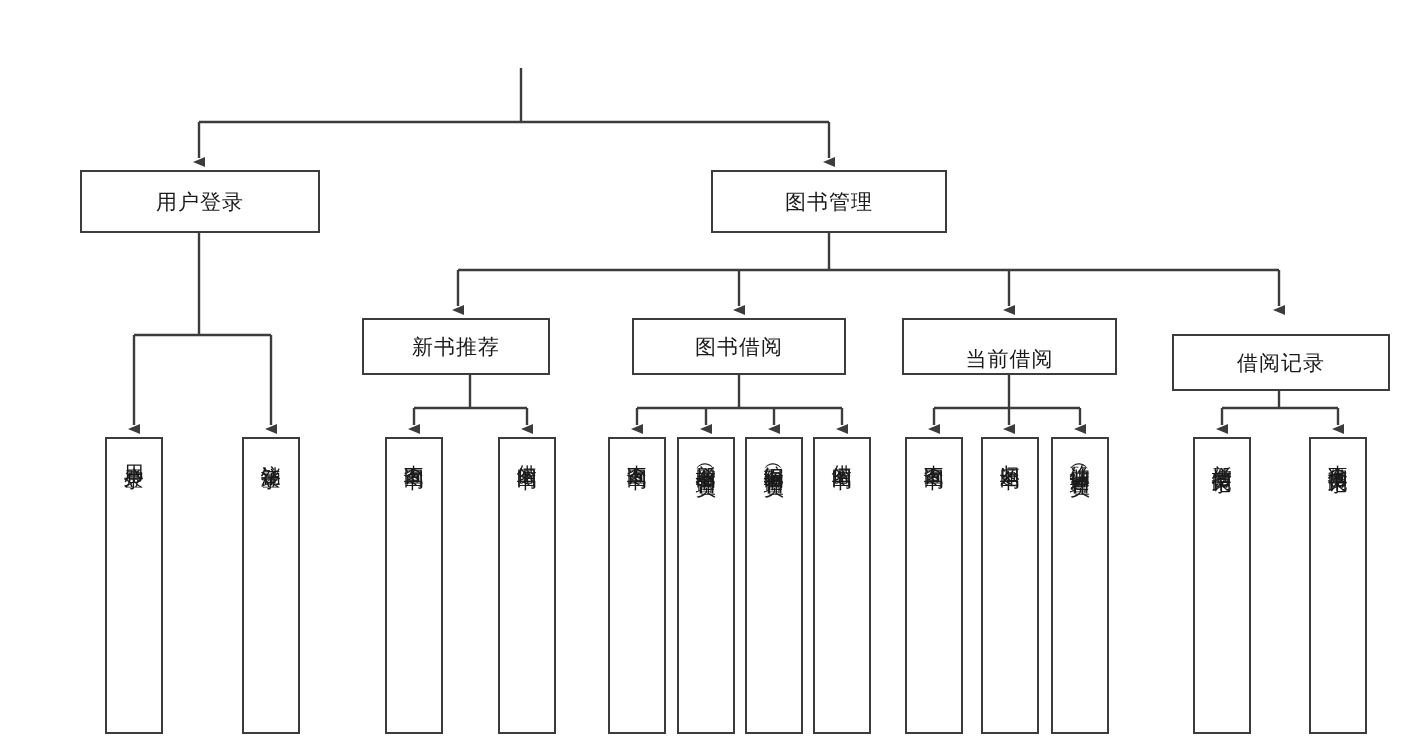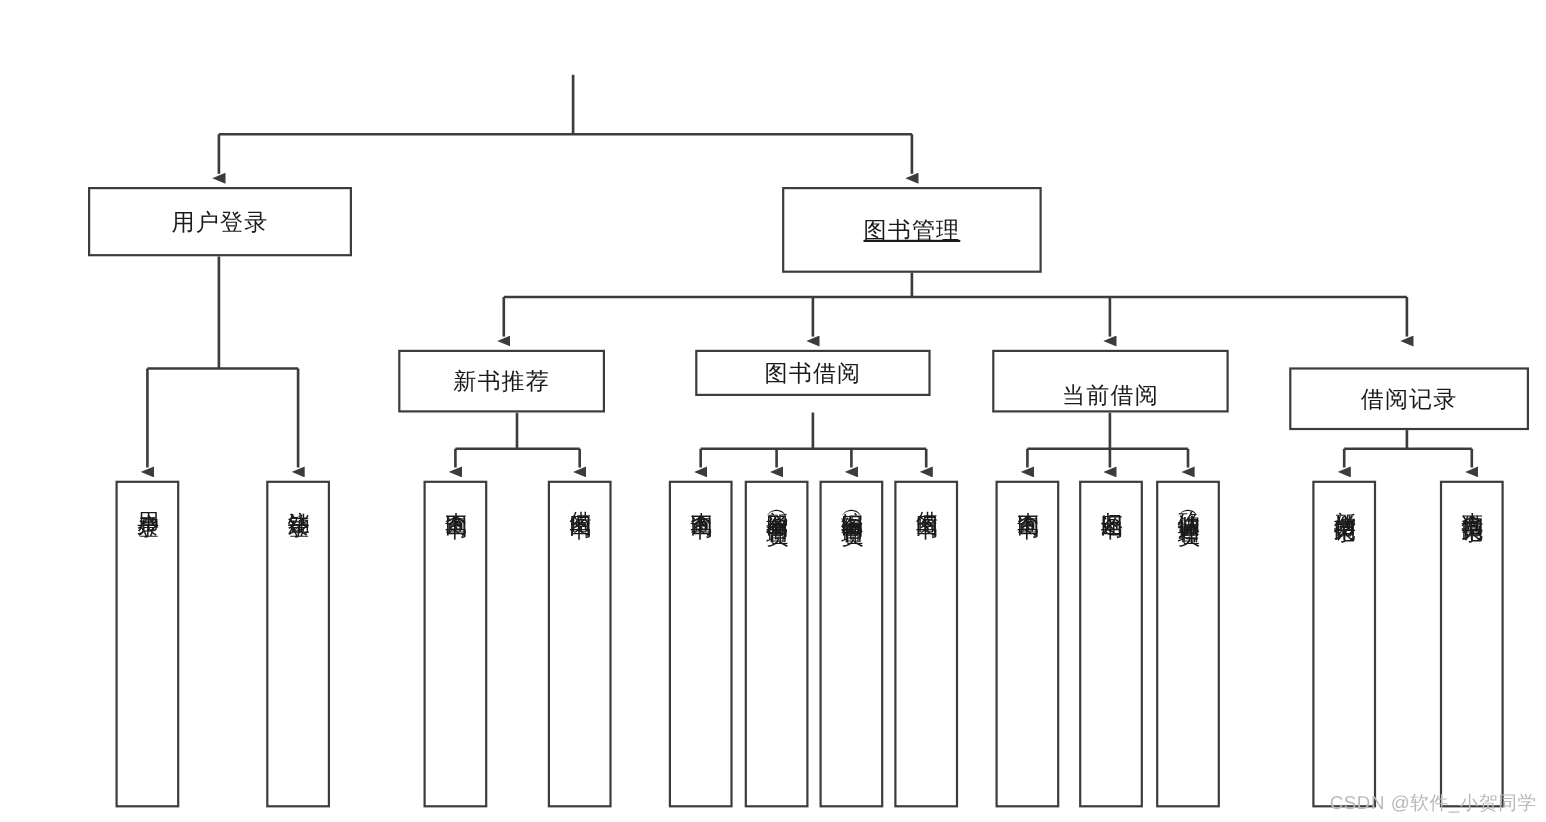--- a/index.html
+++ b/index.html
@@ -71,28 +71,28 @@
       <path d="M1222,408 L1338,408"></path>
       <path d="M1222,408 L1222,425" marker-end="url(#arrow)"></path>
       <path d="M1338,408 L1338,425" marker-end="url(#arrow)"></path>
     </g>
   </svg>
 
 
   <div class="node h" style="left:80px;top:170px;width:240px;height:63px;">
     <span>用户登录</span>
   </div>
-  <div class="node h" style="left:711px;top:170px;width:236px;height:78px;text-decoration:underline;">
+  <div class="node h" style="left:711px;top:170px;width:236px;height:63px;">
     <span>图书管理</span>
   </div>
 
   <div class="node h" style="left:362px;top:318px;width:188px;height:57px;">
     <span>新书推荐</span>
   </div>
-  <div class="node h" style="left:632px;top:318px;width:214px;height:42px;">
+  <div class="node h" style="left:632px;top:318px;width:214px;height:57px;">
     <span>图书借阅</span>
   </div>
   <div class="node h" style="left:902px;top:318px;width:215px;height:57px;align-items:flex-end;">
     <span>当前借阅</span>
   </div>
   <div class="node h" style="left:1172px;top:318px;width:218px;height:57px;margin-top:16px;">
     <span>借阅记录</span>
   </div>
 
   <div class="node v" style="left:105px;top:437px;width:58px;height:297px;">
@@ -132,15 +132,14 @@
     <span>确认归还（管理员）</span>
   </div>
 
   <div class="node v" style="left:1193px;top:437px;width:58px;height:297px;">
     <span>新增借阅记录</span>
   </div>
   <div class="node v" style="left:1309px;top:437px;width:58px;height:297px;">
     <span>查询借阅记录</span>
   </div>
 
-  <div class="watermark">CSDN @软件_小贺同学</div>
 
 </div>
 
 </body></html>

